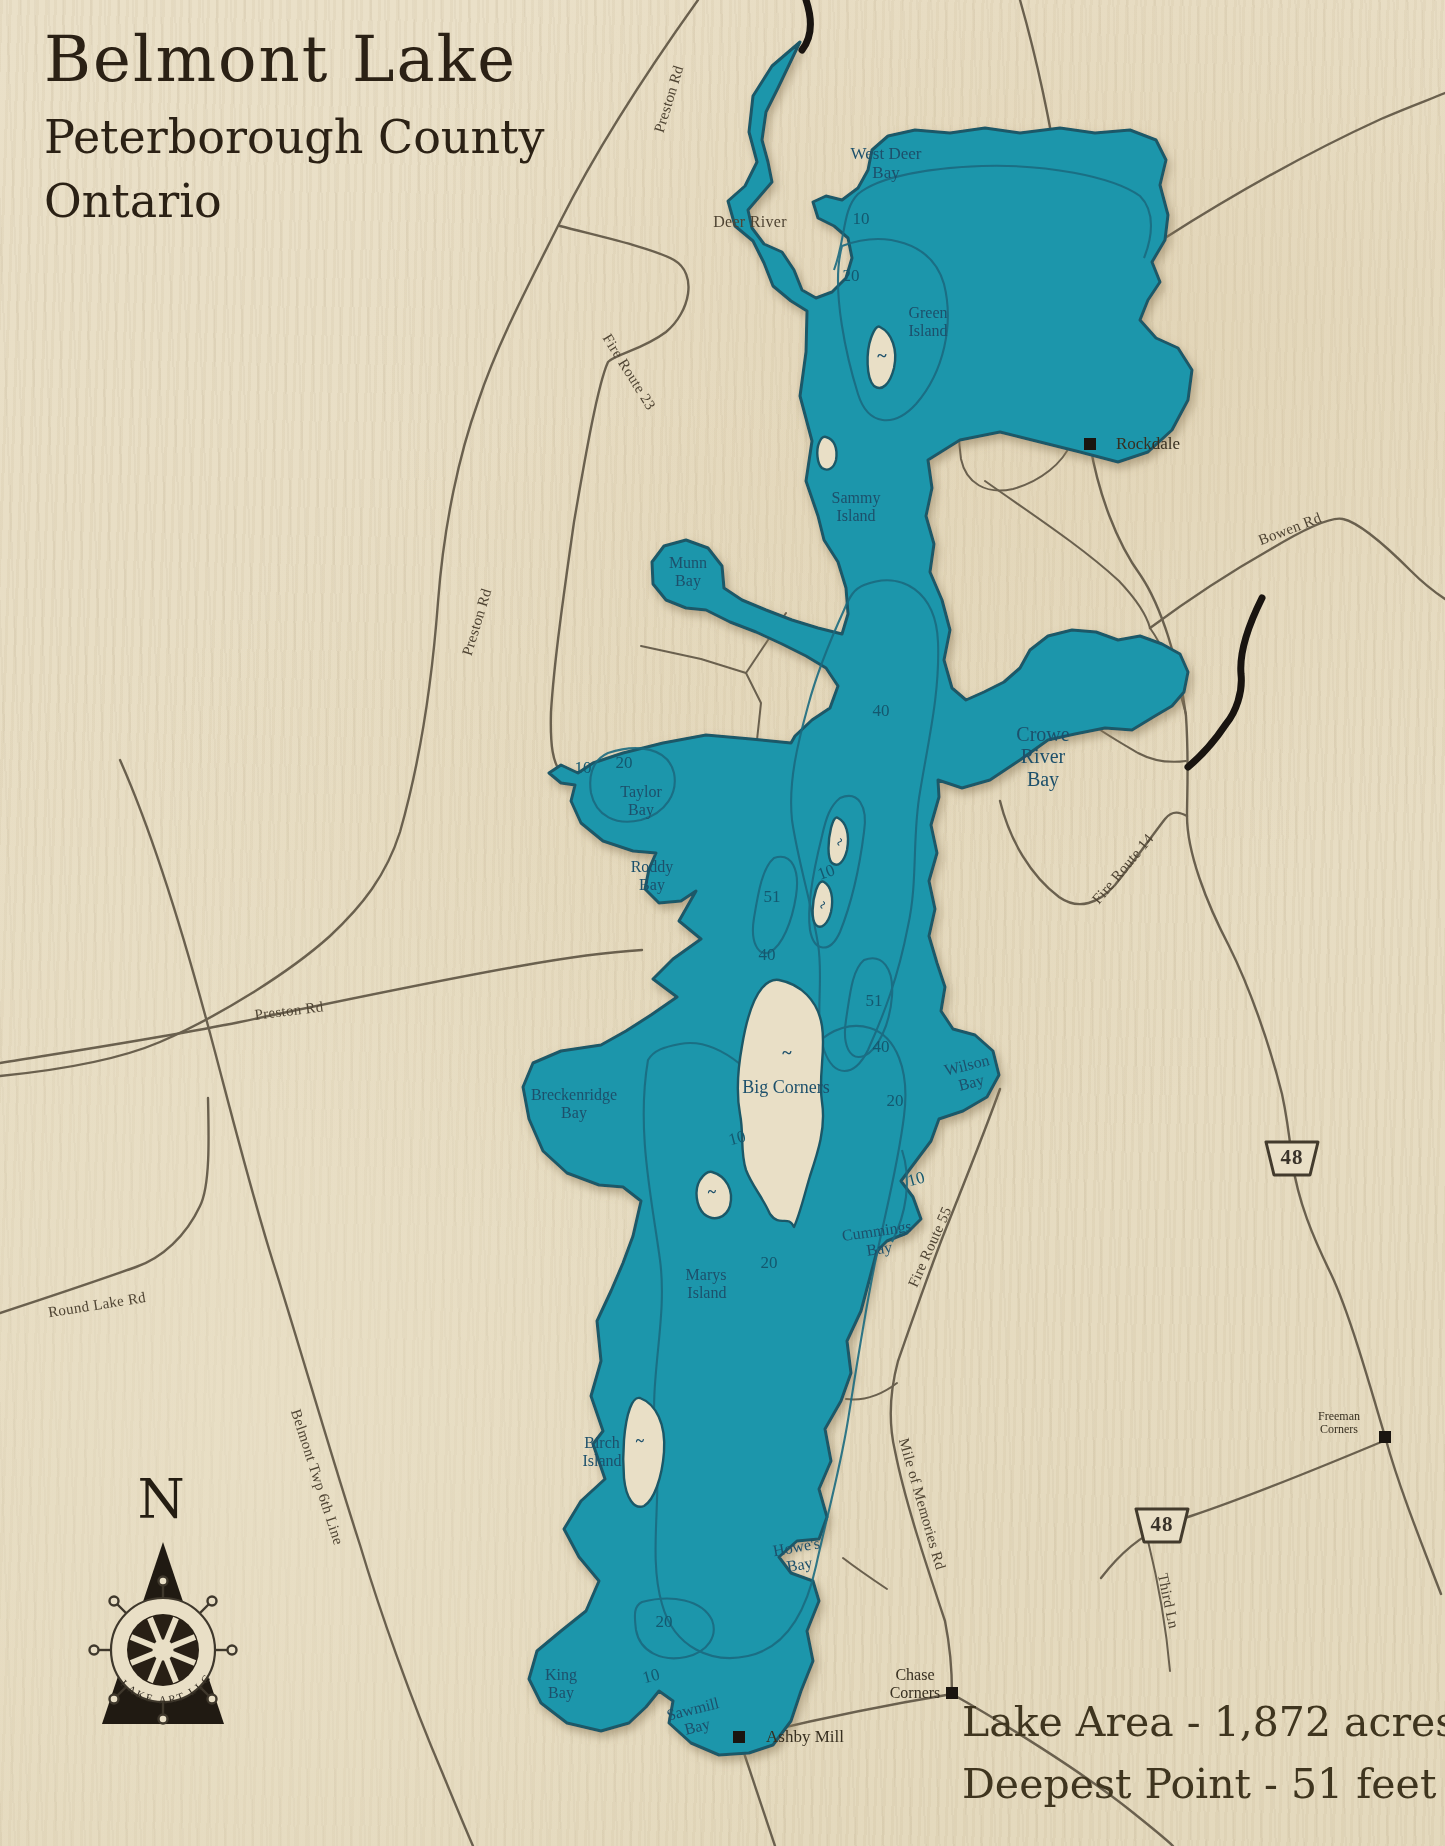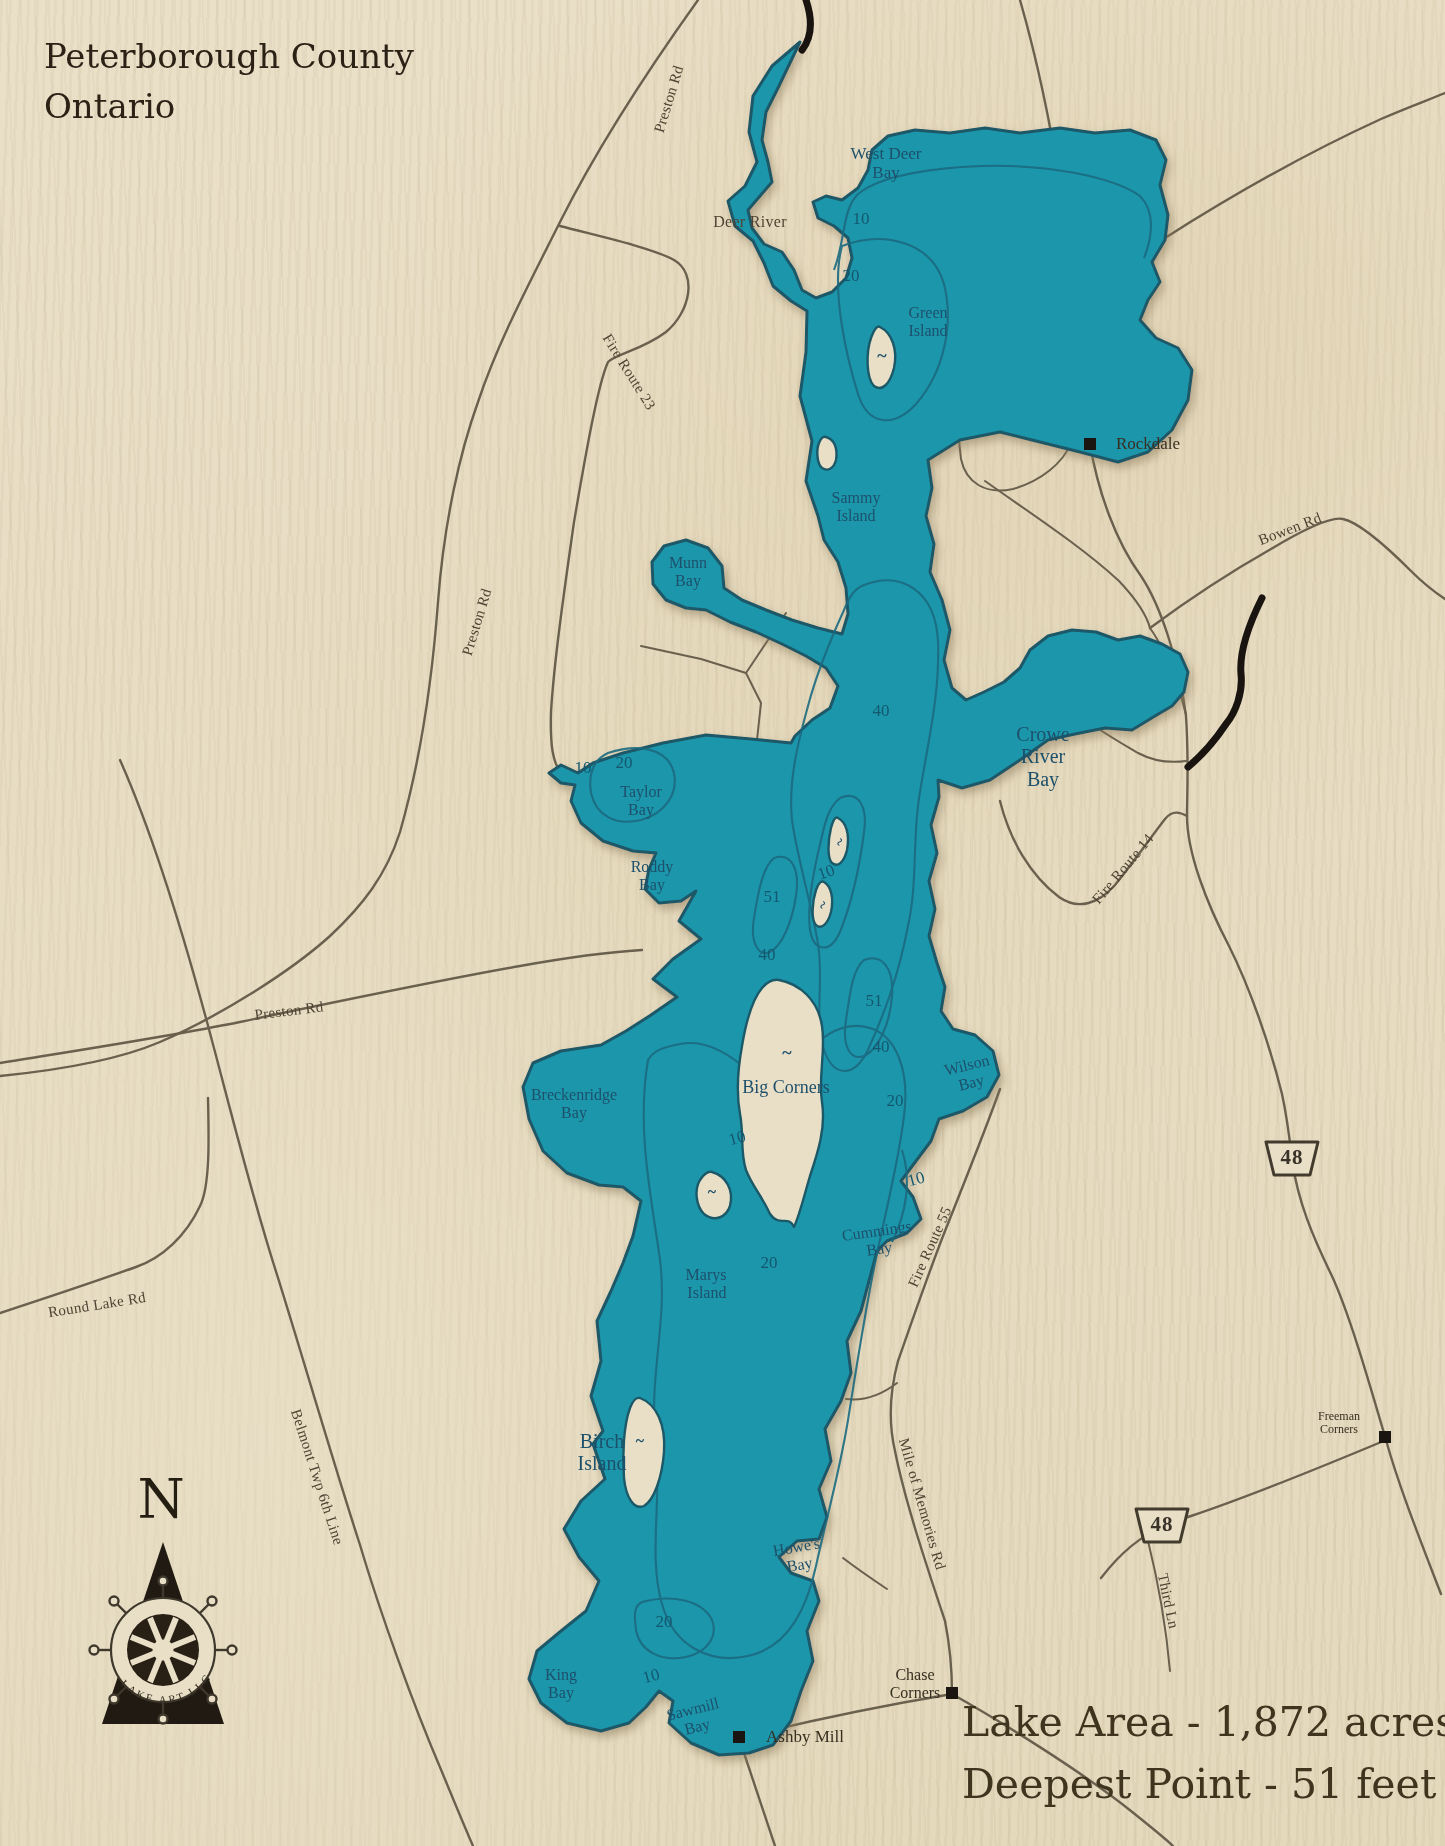--- a/index.html
+++ b/index.html
@@ -20,21 +20,21 @@
   .map-label{position:absolute;white-space:pre-line;text-align:center;line-height:1.12;}
   .water{color:#1d506b;}
   .depth{color:#14586f;}
   .tilde{color:#1d506b;font-weight:bold;}
   .road{color:#4f4433;letter-spacing:.3px;}
   .town{color:#372f20;}
   .shield{color:#3a332a;font-weight:bold;letter-spacing:1px;}
   .compass{color:#241d12;font-family:"DejaVu Serif",serif;}
   .title-block{position:absolute;left:44px;top:22px;color:#2b2115;}
   #map-title{font-size:64px;letter-spacing:2px;font-family:"DejaVu Serif",serif;}
-  .subtitle{font-size:34px;margin-top:14px;font-family:"DejaVu Serif",serif;}
+  .subtitle{font-size:46px;margin-top:14px;font-family:"DejaVu Serif",serif;}
   .subtitle + .subtitle{margin-top:10px;}
   .stats-block{position:absolute;left:962px;top:1692px;color:#3f351f;font-family:"DejaVu Serif",serif;}
   .stats-line{font-size:41px;line-height:1.5;white-space:nowrap;}
 </style>
 </head>
 <body>
 
 <div id="canvas">
 
   <svg id="map-svg" width="1445" height="1846" viewBox="0 0 1445 1846">
@@ -173,21 +173,21 @@
 Bay</div>
       <div class="map-label water" style="left: 969px; top: 1074px; font-size: 16px; transform: translate(-50%, -50%) rotate(-14deg);">Wilson
 Bay</div>
       <div class="map-label water" style="left: 786px; top: 1087px; font-size: 18px; transform: translate(-50%, -50%) rotate(0deg);">Big Corners</div>
       <div class="map-label water" style="left: 574px; top: 1104px; font-size: 16px; transform: translate(-50%, -50%) rotate(0deg);">Breckenridge
 Bay</div>
       <div class="map-label water" style="left: 706px; top: 1284px; font-size: 16px; transform: translate(-50%, -50%) rotate(0deg); text-align: right;">Marys
 Island</div>
       <div class="map-label water" style="left: 878px; top: 1240px; font-size: 16px; transform: translate(-50%, -50%) rotate(-8deg);">Cummings
 Bay</div>
-      <div class="map-label water" style="left: 602px; top: 1452px; font-size: 20px; transform: translate(-50%, -50%) rotate(0deg);">Birch
+      <div class="map-label water" style="left: 602px; top: 1452px; font-size: 16px; transform: translate(-50%, -50%) rotate(0deg);">Birch
 Island</div>
       <div class="map-label water" style="left: 798px; top: 1556px; font-size: 16px; transform: translate(-50%, -50%) rotate(-10deg);">Howe's
 Bay</div>
       <div class="map-label water" style="left: 561px; top: 1684px; font-size: 16px; transform: translate(-50%, -50%) rotate(0deg); text-align: center;">King
 Bay</div>
       <div class="map-label water" style="left: 695px; top: 1718px; font-size: 16px; transform: translate(-50%, -50%) rotate(-14deg);">Sawmill
 Bay</div>
       <div class="map-label tilde" style="left: 882px; top: 356px; font-size: 18px; transform: translate(-50%, -50%) rotate(0deg);">~</div>
       <div class="map-label tilde" style="left: 787px; top: 1053px; font-size: 18px; transform: translate(-50%, -50%) rotate(0deg);">~</div>
       <div class="map-label tilde" style="left: 712px; top: 1192px; font-size: 16px; transform: translate(-50%, -50%) rotate(0deg);">~</div>
@@ -227,20 +227,21 @@
       <div class="map-label town" style="left: 915px; top: 1684px; font-size: 16px; transform: translate(-50%, -50%) rotate(0deg);">Chase
 Corners</div>
       <div class="map-label town" style="left: 1339px; top: 1423px; font-size: 12px; transform: translate(-50%, -50%) rotate(0deg);">Freeman
 Corners</div>
       <div class="map-label shield" style="left: 1292px; top: 1158px; font-size: 21px; transform: translate(-50%, -50%) rotate(0deg);">48</div>
       <div class="map-label shield" style="left: 1162px; top: 1525px; font-size: 21px; transform: translate(-50%, -50%) rotate(0deg);">48</div>
       <div class="map-label compass" style="left: 161px; top: 1500px; font-size: 54px; transform: translate(-50%, -50%) rotate(0deg);">N</div>
     </div>
 
   <div class="title-block">
+    <div id="map-title">Belmont Lake</div>
     <div class="subtitle">Peterborough County</div>
     <div class="subtitle">Ontario</div>
   </div>
 
   <div class="stats-block">
     <div class="stats-line">Lake Area - 1,872 acres</div>
     <div class="stats-line">Deepest Point - 51 feet</div>
   </div>
 
 </div>

